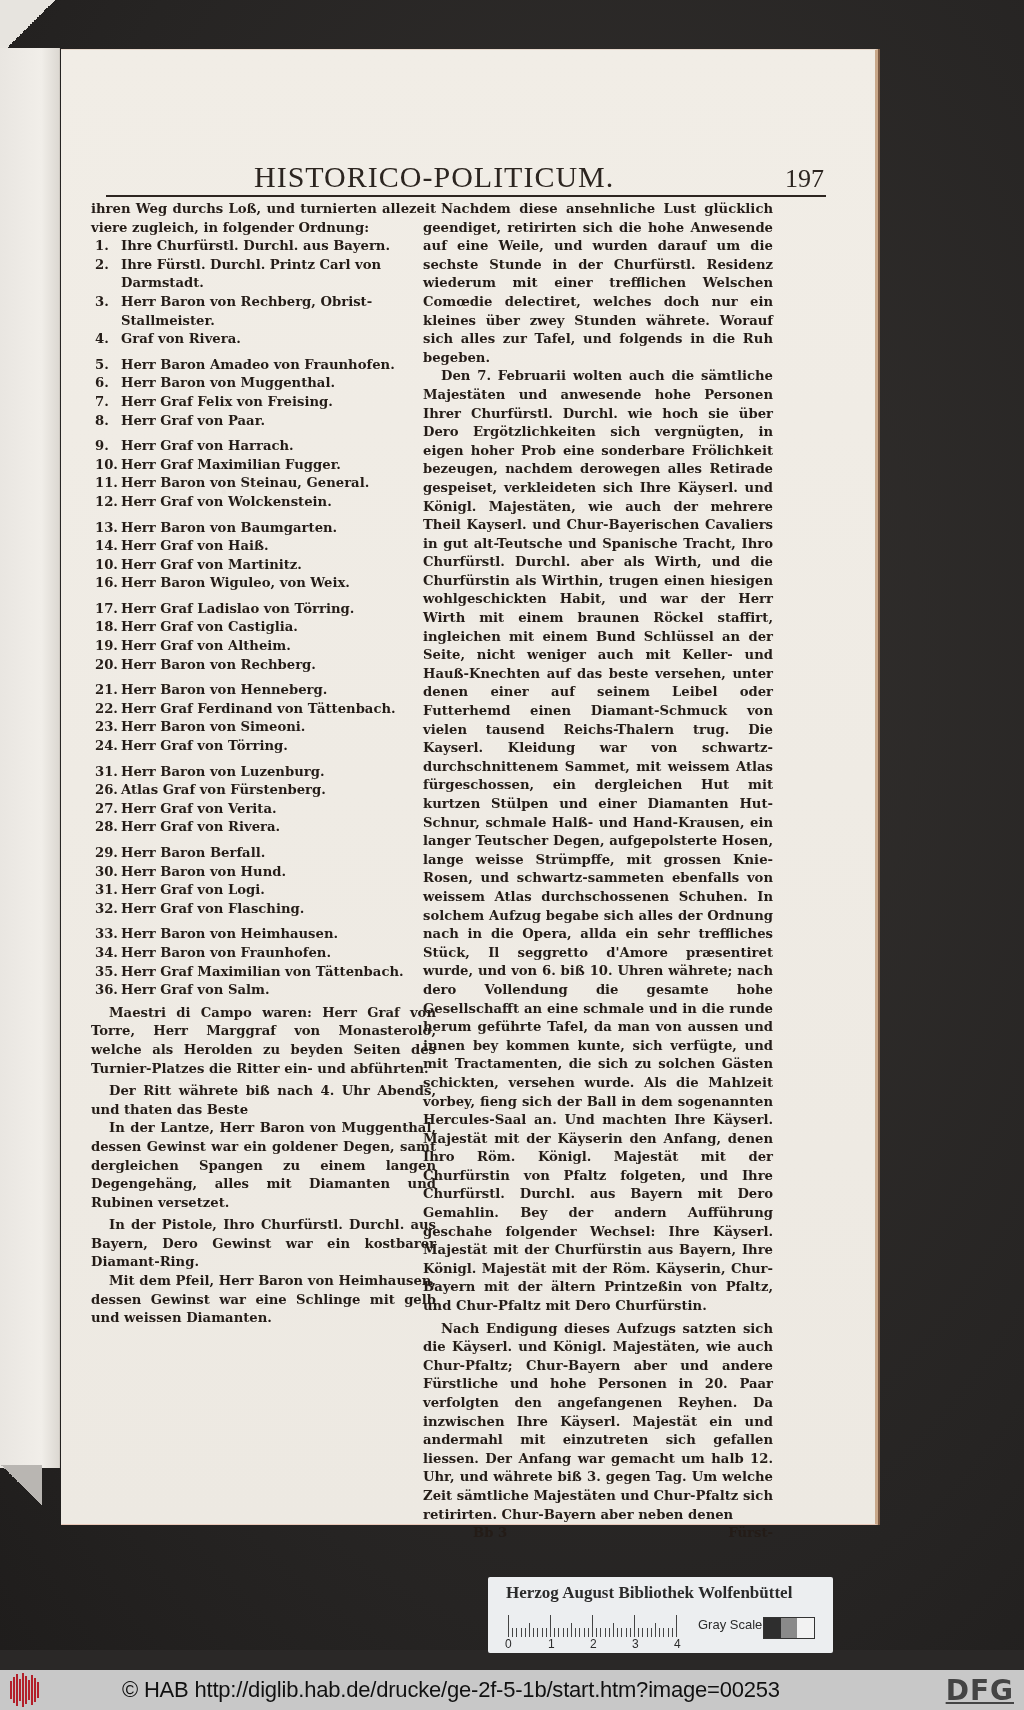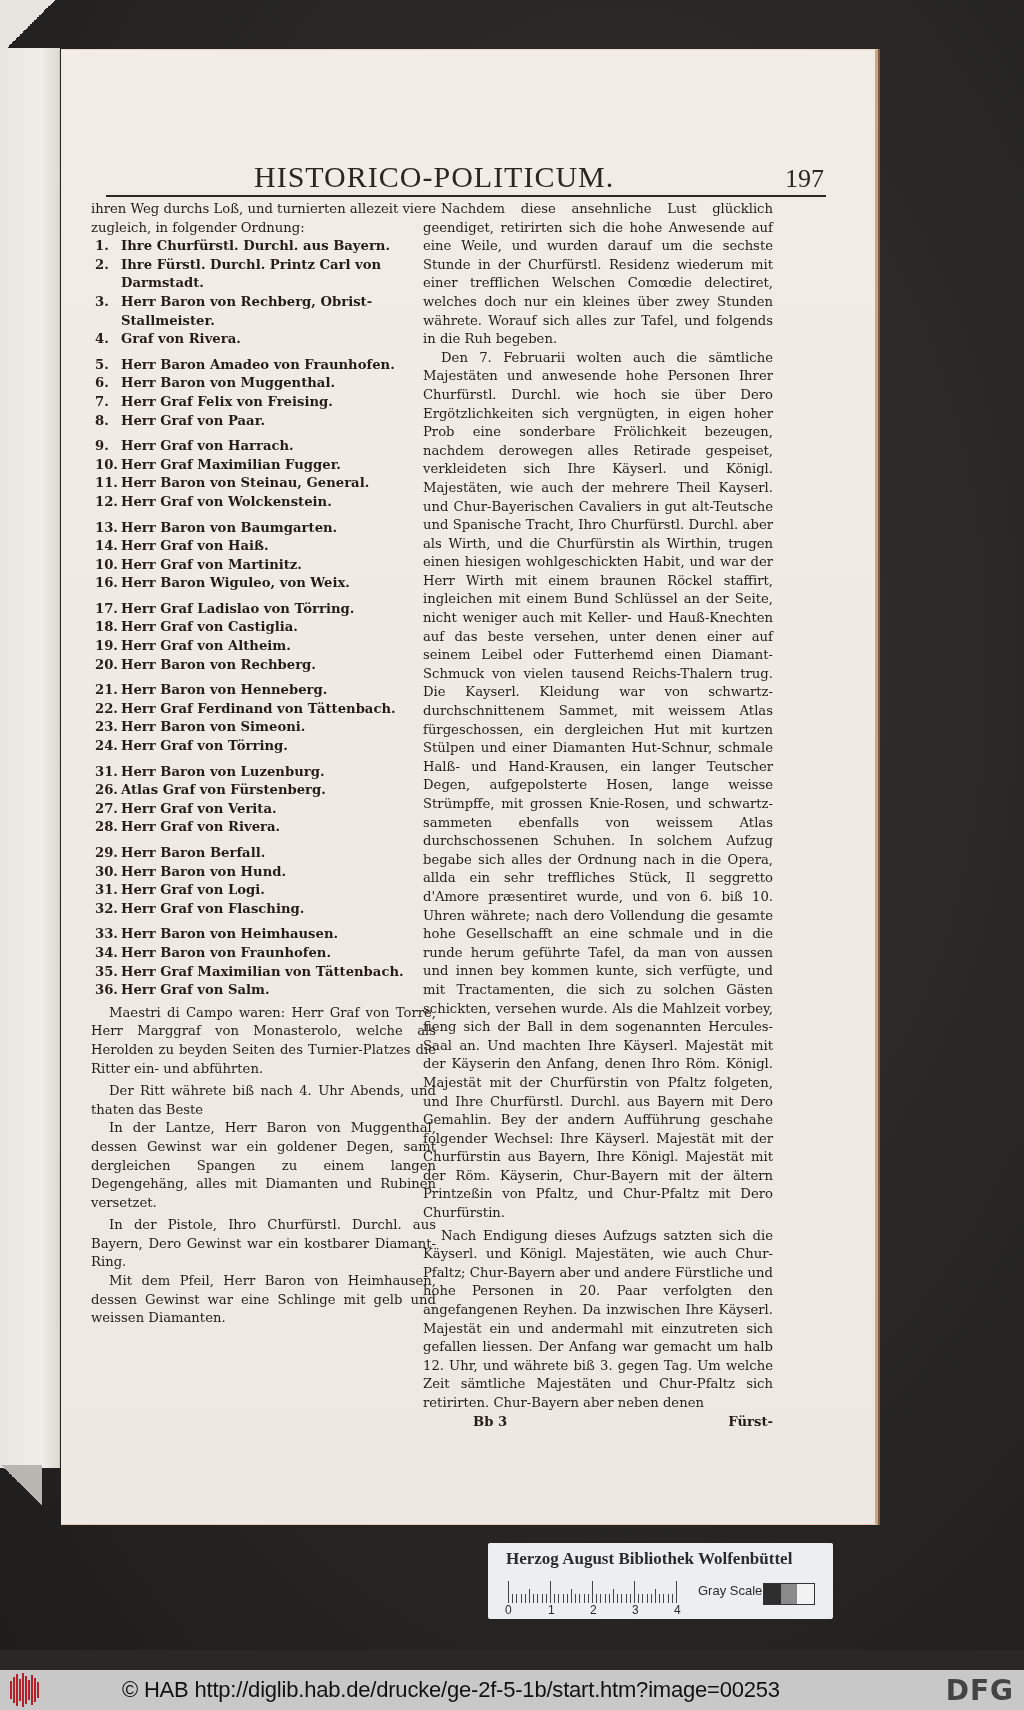--- a/index.html
+++ b/index.html
@@ -68,24 +68,24 @@
     .col p { text-align: justify; }
     .indent { text-indent: 18px; }
     .list-item { display: flex; padding-left: 4px; }
     .list-item .num { width: 26px; flex: none; font-weight: bold; }
     .list-item .txt { flex: 1; font-weight: bold; }
     .list-gap { height: 7px; }
     .para-gap { height: 4px; }
     .catchwords {
       display: flex; justify-content: space-between; padding-left: 50px; font-weight: bold;
     }
-    .bold { font-weight: normal; }
+    .bold { font-weight: bold; }
 
     .hab-label {
-      position: absolute; left: 488px; top: 1543px; width: 345px; height: 76px;
+      position: absolute; left: 488px; top: 1577px; width: 345px; height: 76px;
       background: #eceef0;
       border-radius: 2px;
       color: #2b2b2b;
     }
     .hab-title {
       position: absolute; left: 18px; top: 6px; font-family: "Liberation Serif", serif;
       font-size: 17px; font-weight: bold; white-space: nowrap;
     }
     .ruler {
       position: absolute; left: 20px; top: 38px; width: 172px; height: 22px;
@@ -114,21 +114,21 @@
     }
     .hab-logo i { display: block; width: 2px; background: #b3202a; }
     .footer-text {
       margin-left: 76px;
       font-family: "Liberation Sans", sans-serif;
       font-size: 22px; color: #111; white-space: nowrap; letter-spacing: -0.2px;
     }
     .dfg-logo {
       position: absolute; right: 10px; top: 4px;
       font-family: "DejaVu Sans", sans-serif; font-weight: bold;
-      font-size: 28px; color: #444; letter-spacing: 1px;
+      font-size: 28px; color: #444; letter-spacing: 1px; text-decoration: underline;
     }
   </style>
 </head>
 <body>
 
 <div class="scan-bg"></div>
 <div class="prev-page-top"></div>
 <div class="prev-page-edge"></div>
 <div class="prev-page-bottom"></div>
 

